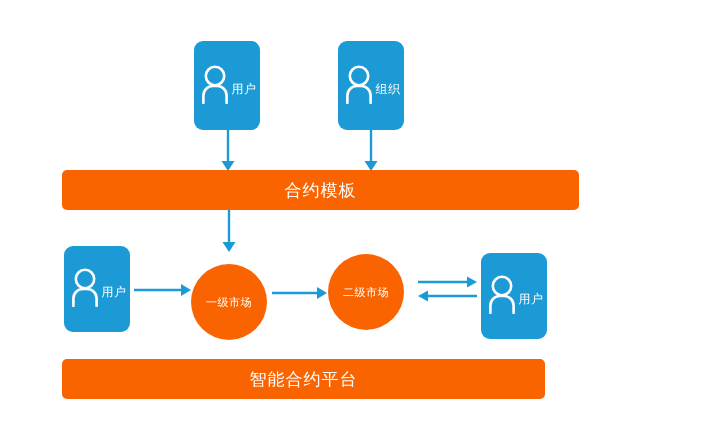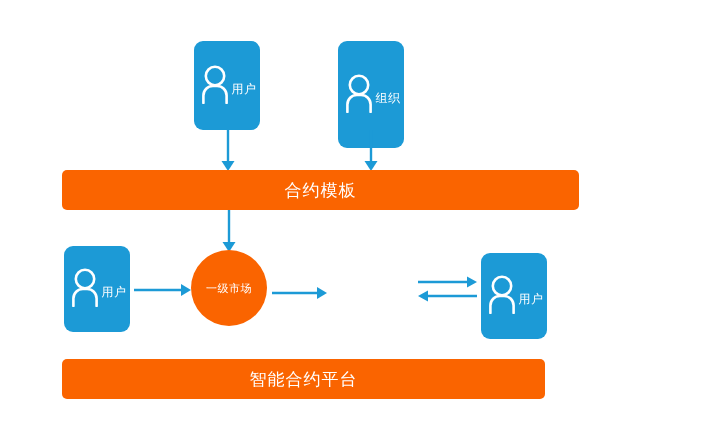--- a/index.html
+++ b/index.html
@@ -89,21 +89,21 @@
   <div class="actor" style="left:194px; top:41px; width:66px; height:89px;">
     <span class="person-icon">
       <svg width="34" height="40" viewBox="0 0 34 40" aria-hidden="true">
         <circle cx="17" cy="12" r="9.2" fill="none" stroke="#ffffff" stroke-width="2.6"></circle>
         <path d="M5.4 39 V31.5 A9.5 9.5 0 0 1 14.9 22 h4.2 A9.5 9.5 0 0 1 28.6 31.5 V39" fill="none" stroke="#ffffff" stroke-width="2.6" stroke-linecap="round"></path>
       </svg>
     </span>
     <span class="actor-label">用户</span>
   </div>
 
-  <div class="actor" style="left:338px; top:41px; width:66px; height:107px;">
+  <div class="actor" style="left:338px; top:41px; width:66px; height:89px;">
     <span class="person-icon">
       <svg width="34" height="40" viewBox="0 0 34 40" aria-hidden="true">
         <circle cx="17" cy="12" r="9.2" fill="none" stroke="#ffffff" stroke-width="2.6"></circle>
         <path d="M5.4 39 V31.5 A9.5 9.5 0 0 1 14.9 22 h4.2 A9.5 9.5 0 0 1 28.6 31.5 V39" fill="none" stroke="#ffffff" stroke-width="2.6" stroke-linecap="round"></path>
       </svg>
     </span>
     <span class="actor-label">组织</span>
   </div>
 
   <div class="connector" style="left:219px; top:130px; width:18px; height:42px;">
@@ -141,31 +141,34 @@
     <span class="actor-label">用户</span>
   </div>
 
   <div class="connector" style="left:134px; top:281px; width:58px; height:18px;">
     <svg width="58" height="18">
       <line x1="0" y1="9" x2="48" y2="9" stroke="#1C9AD6" stroke-width="2.4"></line>
       <polygon points="57,9 47,3 47,15" fill="#1C9AD6"></polygon>
     </svg>
   </div>
 
-  <div class="market-circle" style="left:191px; top:250px; width:76px; height:76px;text-align:center;">
+  <div class="market-circle" style="left:191px; top:264px; width:76px; height:76px;text-align:center;">
     <span class="circle-label">一级市场</span>
   </div>
 
   <div class="connector" style="left:272px; top:284px; width:56px; height:18px;">
     <svg width="56" height="18">
       <line x1="0" y1="9" x2="46" y2="9" stroke="#1C9AD6" stroke-width="2.4"></line>
       <polygon points="55,9 45,3 45,15" fill="#1C9AD6"></polygon>
     </svg>
   </div>
 
+  <div class="market-circle" style="left:328px; top:254px; width:76px; height:76px;">
+    <span class="circle-label">二级市场</span>
+  </div>
 
   <div class="connector" style="left:418px; top:276px; width:60px; height:32px;">
     <svg width="60" height="32">
       <line x1="0" y1="6" x2="50" y2="6" stroke="#1C9AD6" stroke-width="2.4"></line>
       <polygon points="59,6 49,0.5 49,11.5" fill="#1C9AD6"></polygon>
       <line x1="59" y1="20" x2="10" y2="20" stroke="#1C9AD6" stroke-width="2.4"></line>
       <polygon points="0,20 10,14.5 10,25.5" fill="#1C9AD6"></polygon>
     </svg>
   </div>
 

